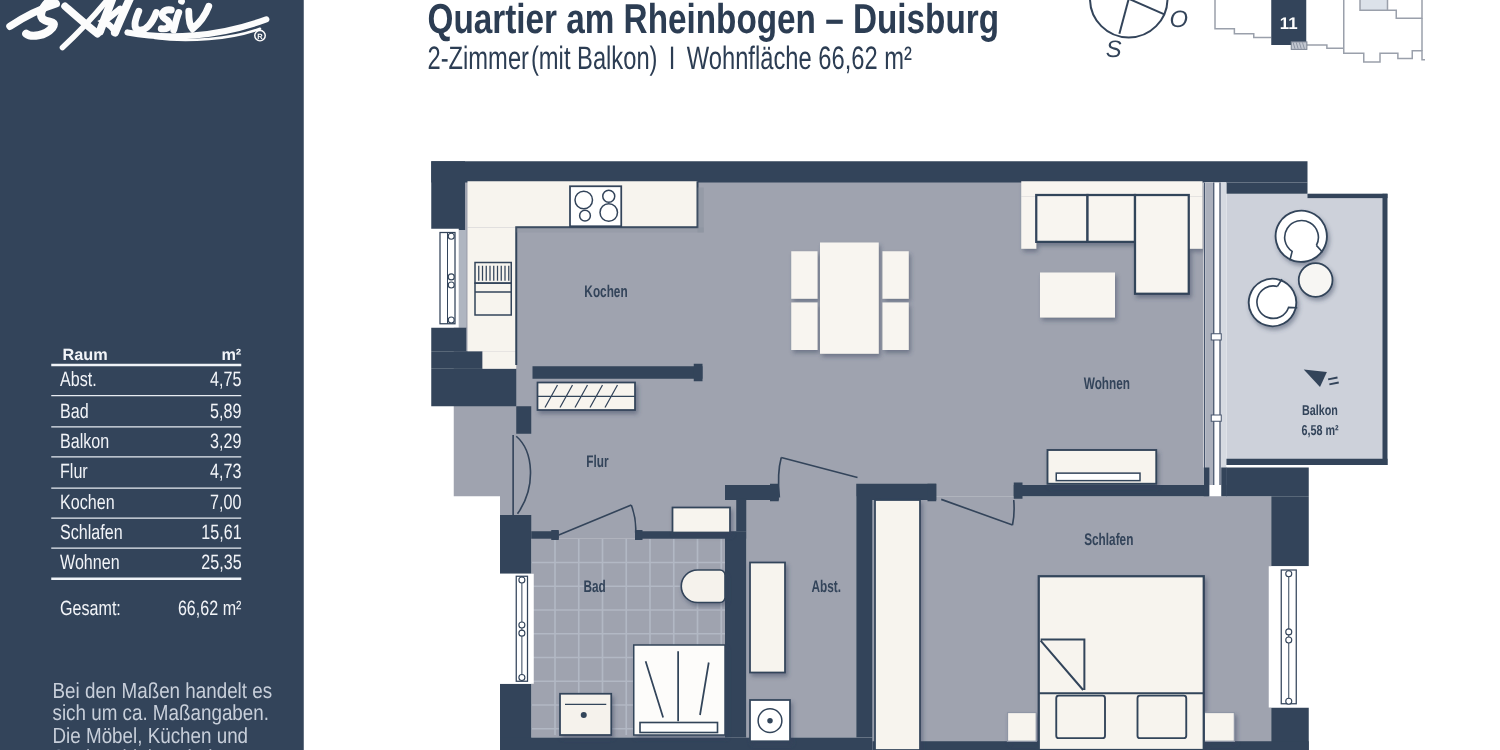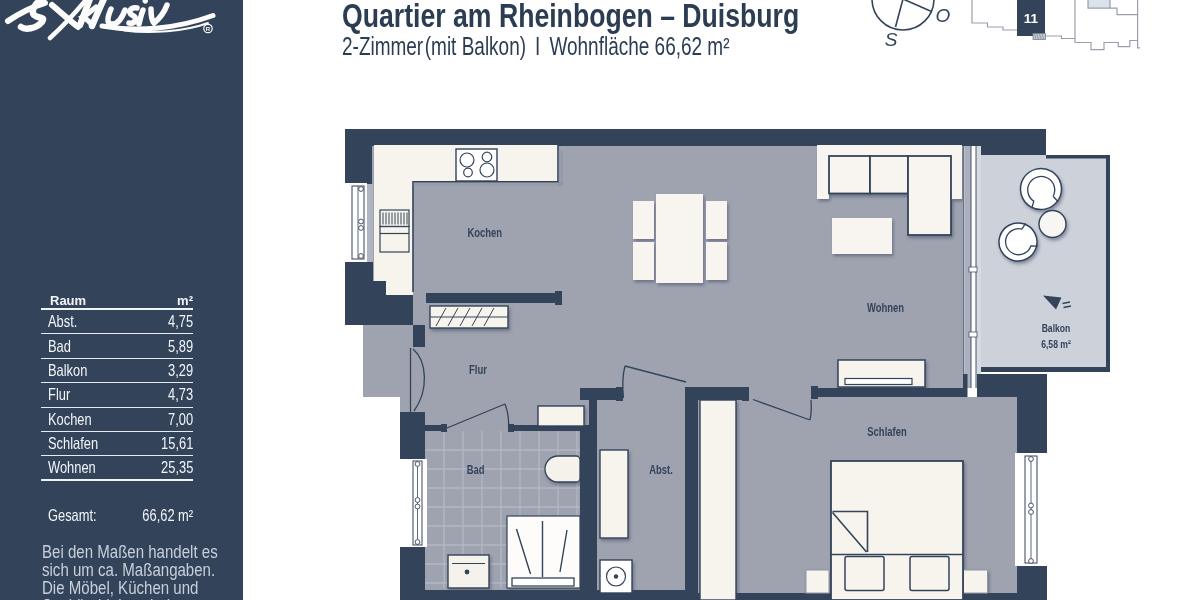--- a/index.html
+++ b/index.html
@@ -3,30 +3,30 @@
 <meta charset="utf-8">
 <style>
   html,body{margin:0;padding:0;}
   .page{position:relative;width:1140px;height:600px;background:#ffffff;overflow:hidden;
         font-family:"Liberation Sans",sans-serif;}
   .sidebar{position:absolute;left:0;top:0;width:243px;height:600px;background:#33445A;}
   .title{position:absolute;left:342px;top:-1px;color:#2C3D53;font-weight:bold;font-size:33.5px;
          white-space:nowrap;transform:scaleX(0.795);transform-origin:left top;line-height:1;}
   .subtitle{position:absolute;left:342px;top:33px;color:#2C3D53;font-size:26px;
          white-space:nowrap;line-height:1;transform:scaleX(0.73);transform-origin:left top;}
-  .tbl{position:absolute;left:41px;top:292px;width:152px;color:#F2F4F8;font-size:16.5px;}
+  .tbl{position:absolute;left:41px;top:275px;width:152px;color:#F2F4F8;font-size:16.5px;}
   .row{display:flex;justify-content:space-between;align-items:center;height:23.4px;
        border-bottom:1px solid #E8ECF2;}
   .row span:first-child{transform:scaleX(0.78);transform-origin:left center;padding-left:9px;}
   .row span:last-child{transform:scaleX(0.78);transform-origin:right center;}
   .row.hdr{font-weight:bold;border-bottom:2px solid #F0F3F7;height:16px;font-size:13px;}
   .row.hdr span:first-child{transform:none;}
   .row.hdr span:last-child{transform:none;text-align:center;}
   .row.last{border-bottom:2px solid #F0F3F7;height:22.6px;}
-  .row.total{border-bottom:none;height:30px;padding-top:20px;}
+  .row.total{border-bottom:none;height:30px;padding-top:9px;}
   .para{position:absolute;left:42px;top:543px;width:205px;color:#C8CFDA;font-size:17.5px;
         line-height:18px;white-space:nowrap;transform:scaleX(0.86);transform-origin:left top;}
   svg{position:absolute;left:0;top:0;}
   svg text{font-family:"Liberation Sans",sans-serif;}
 </style>
 </head>
 <body>
 <div class="page">
   <div class="sidebar"></div>
 

